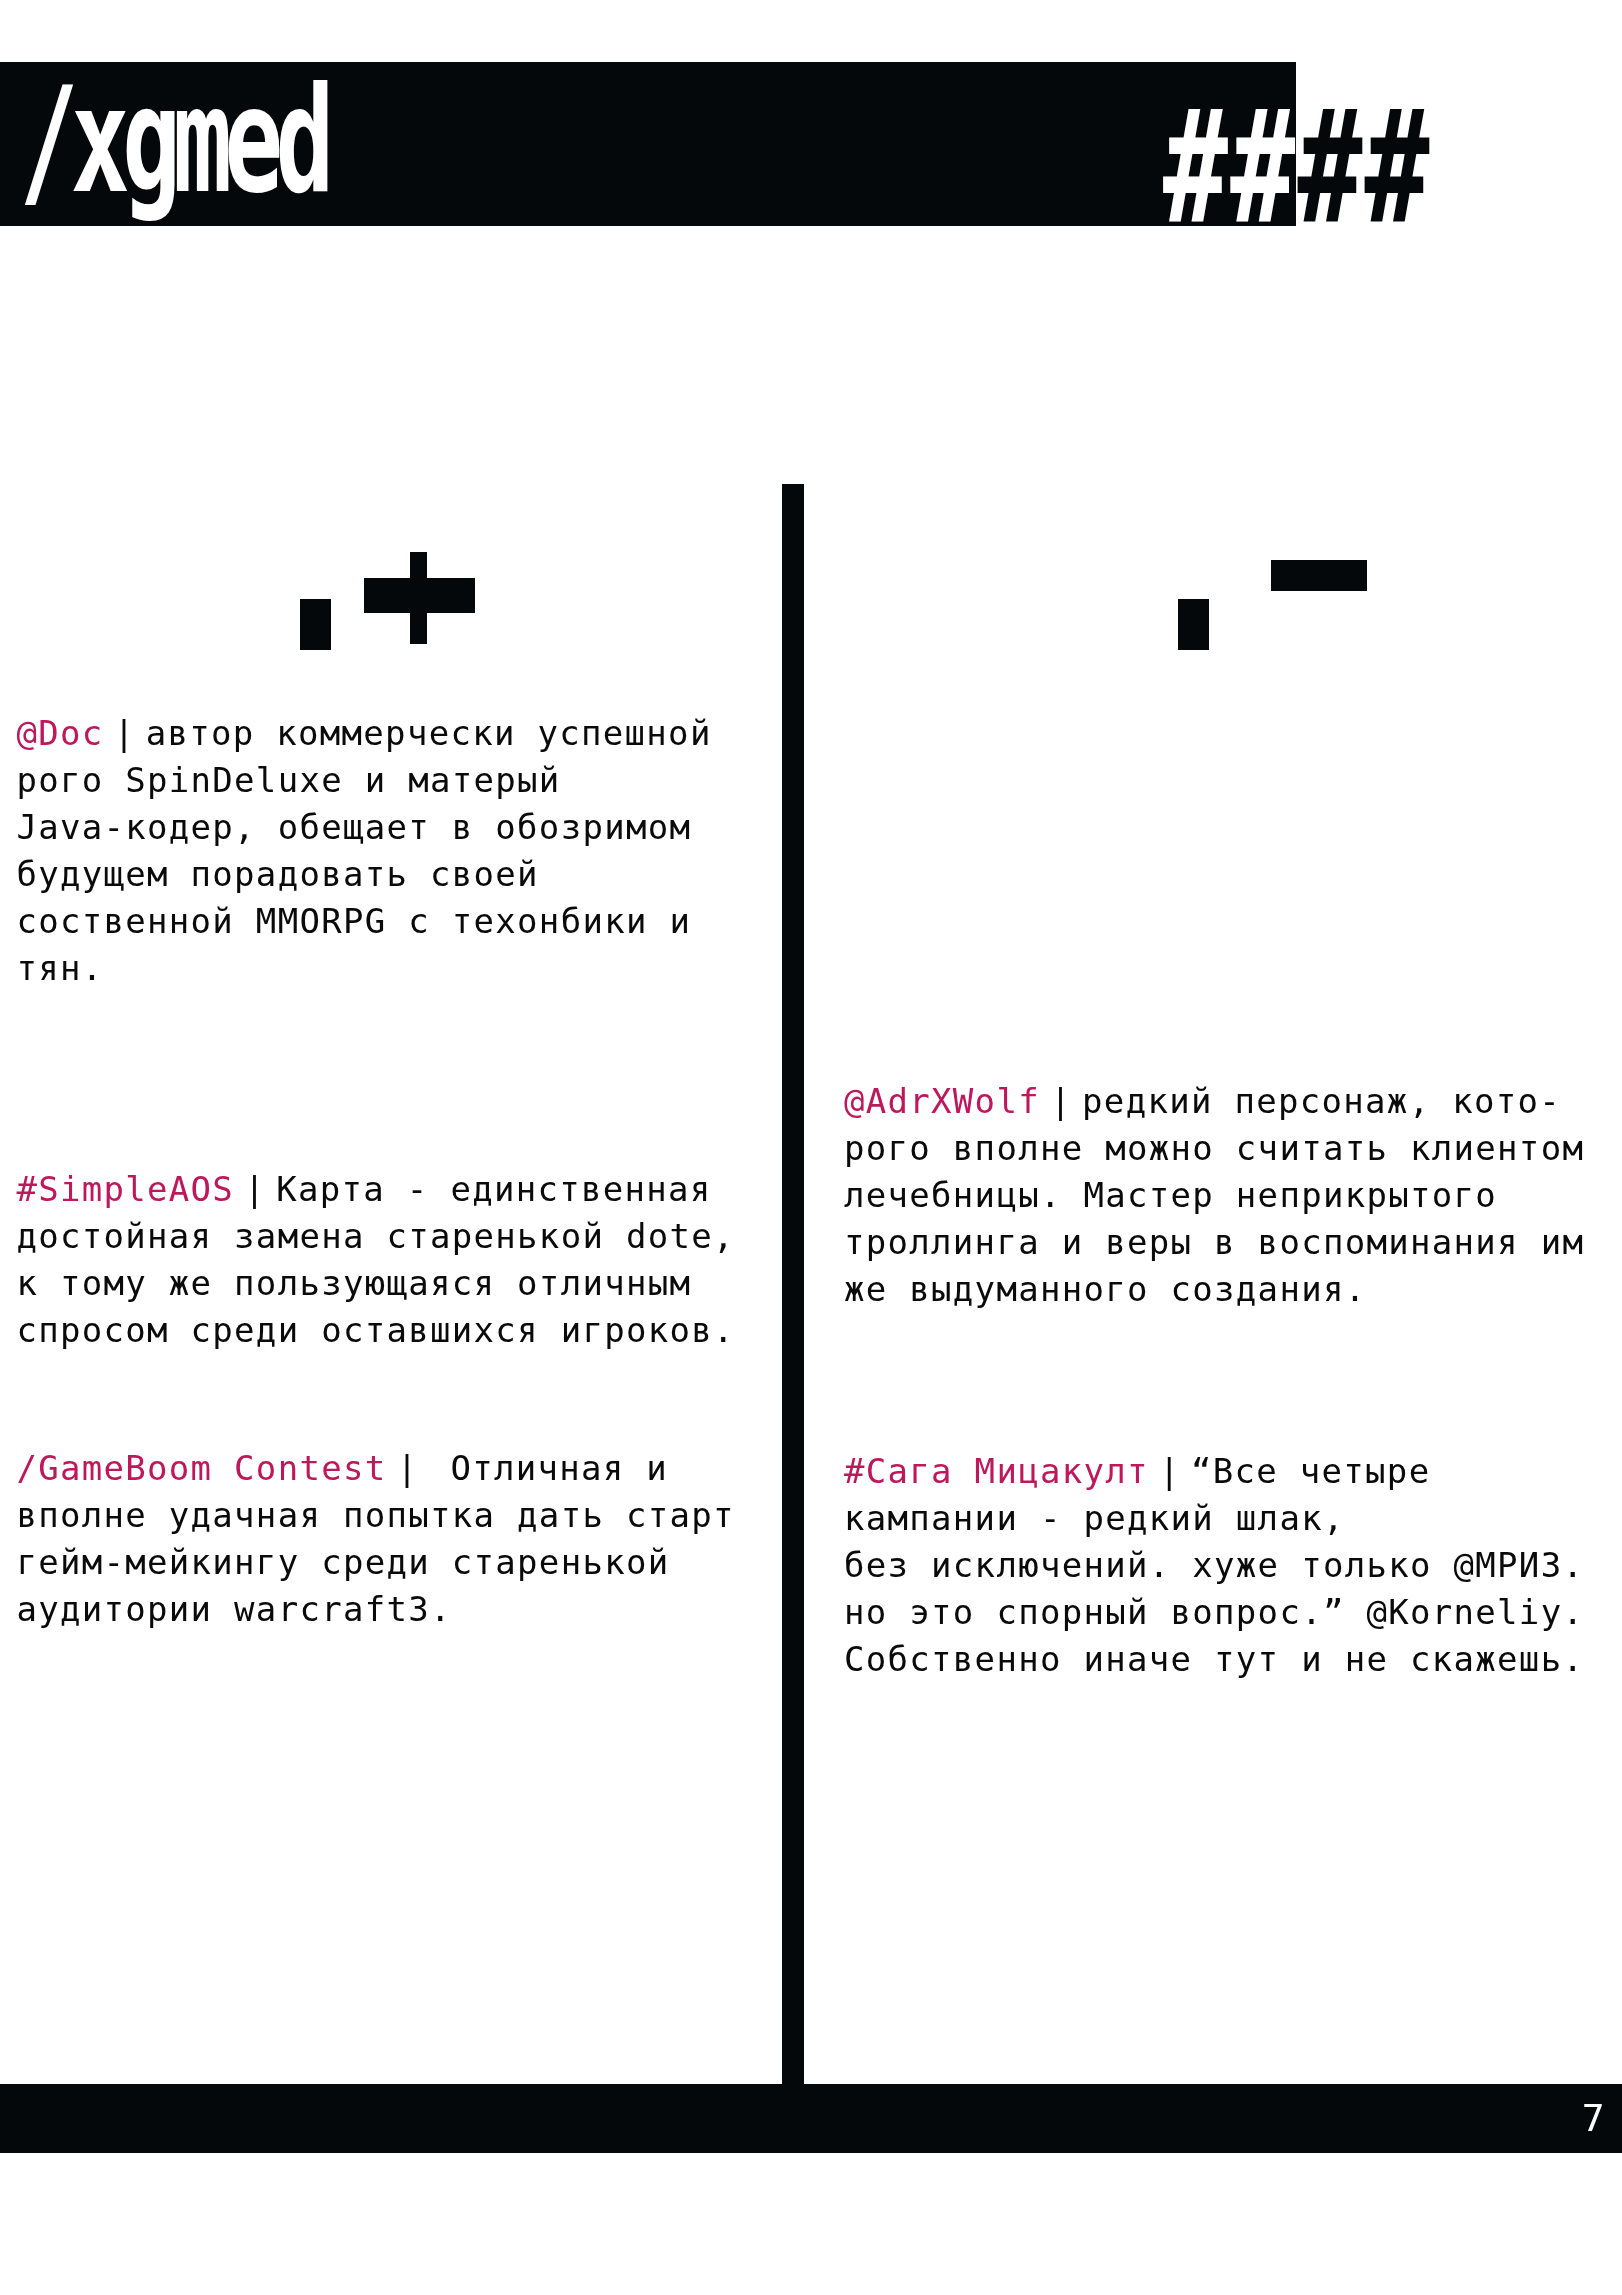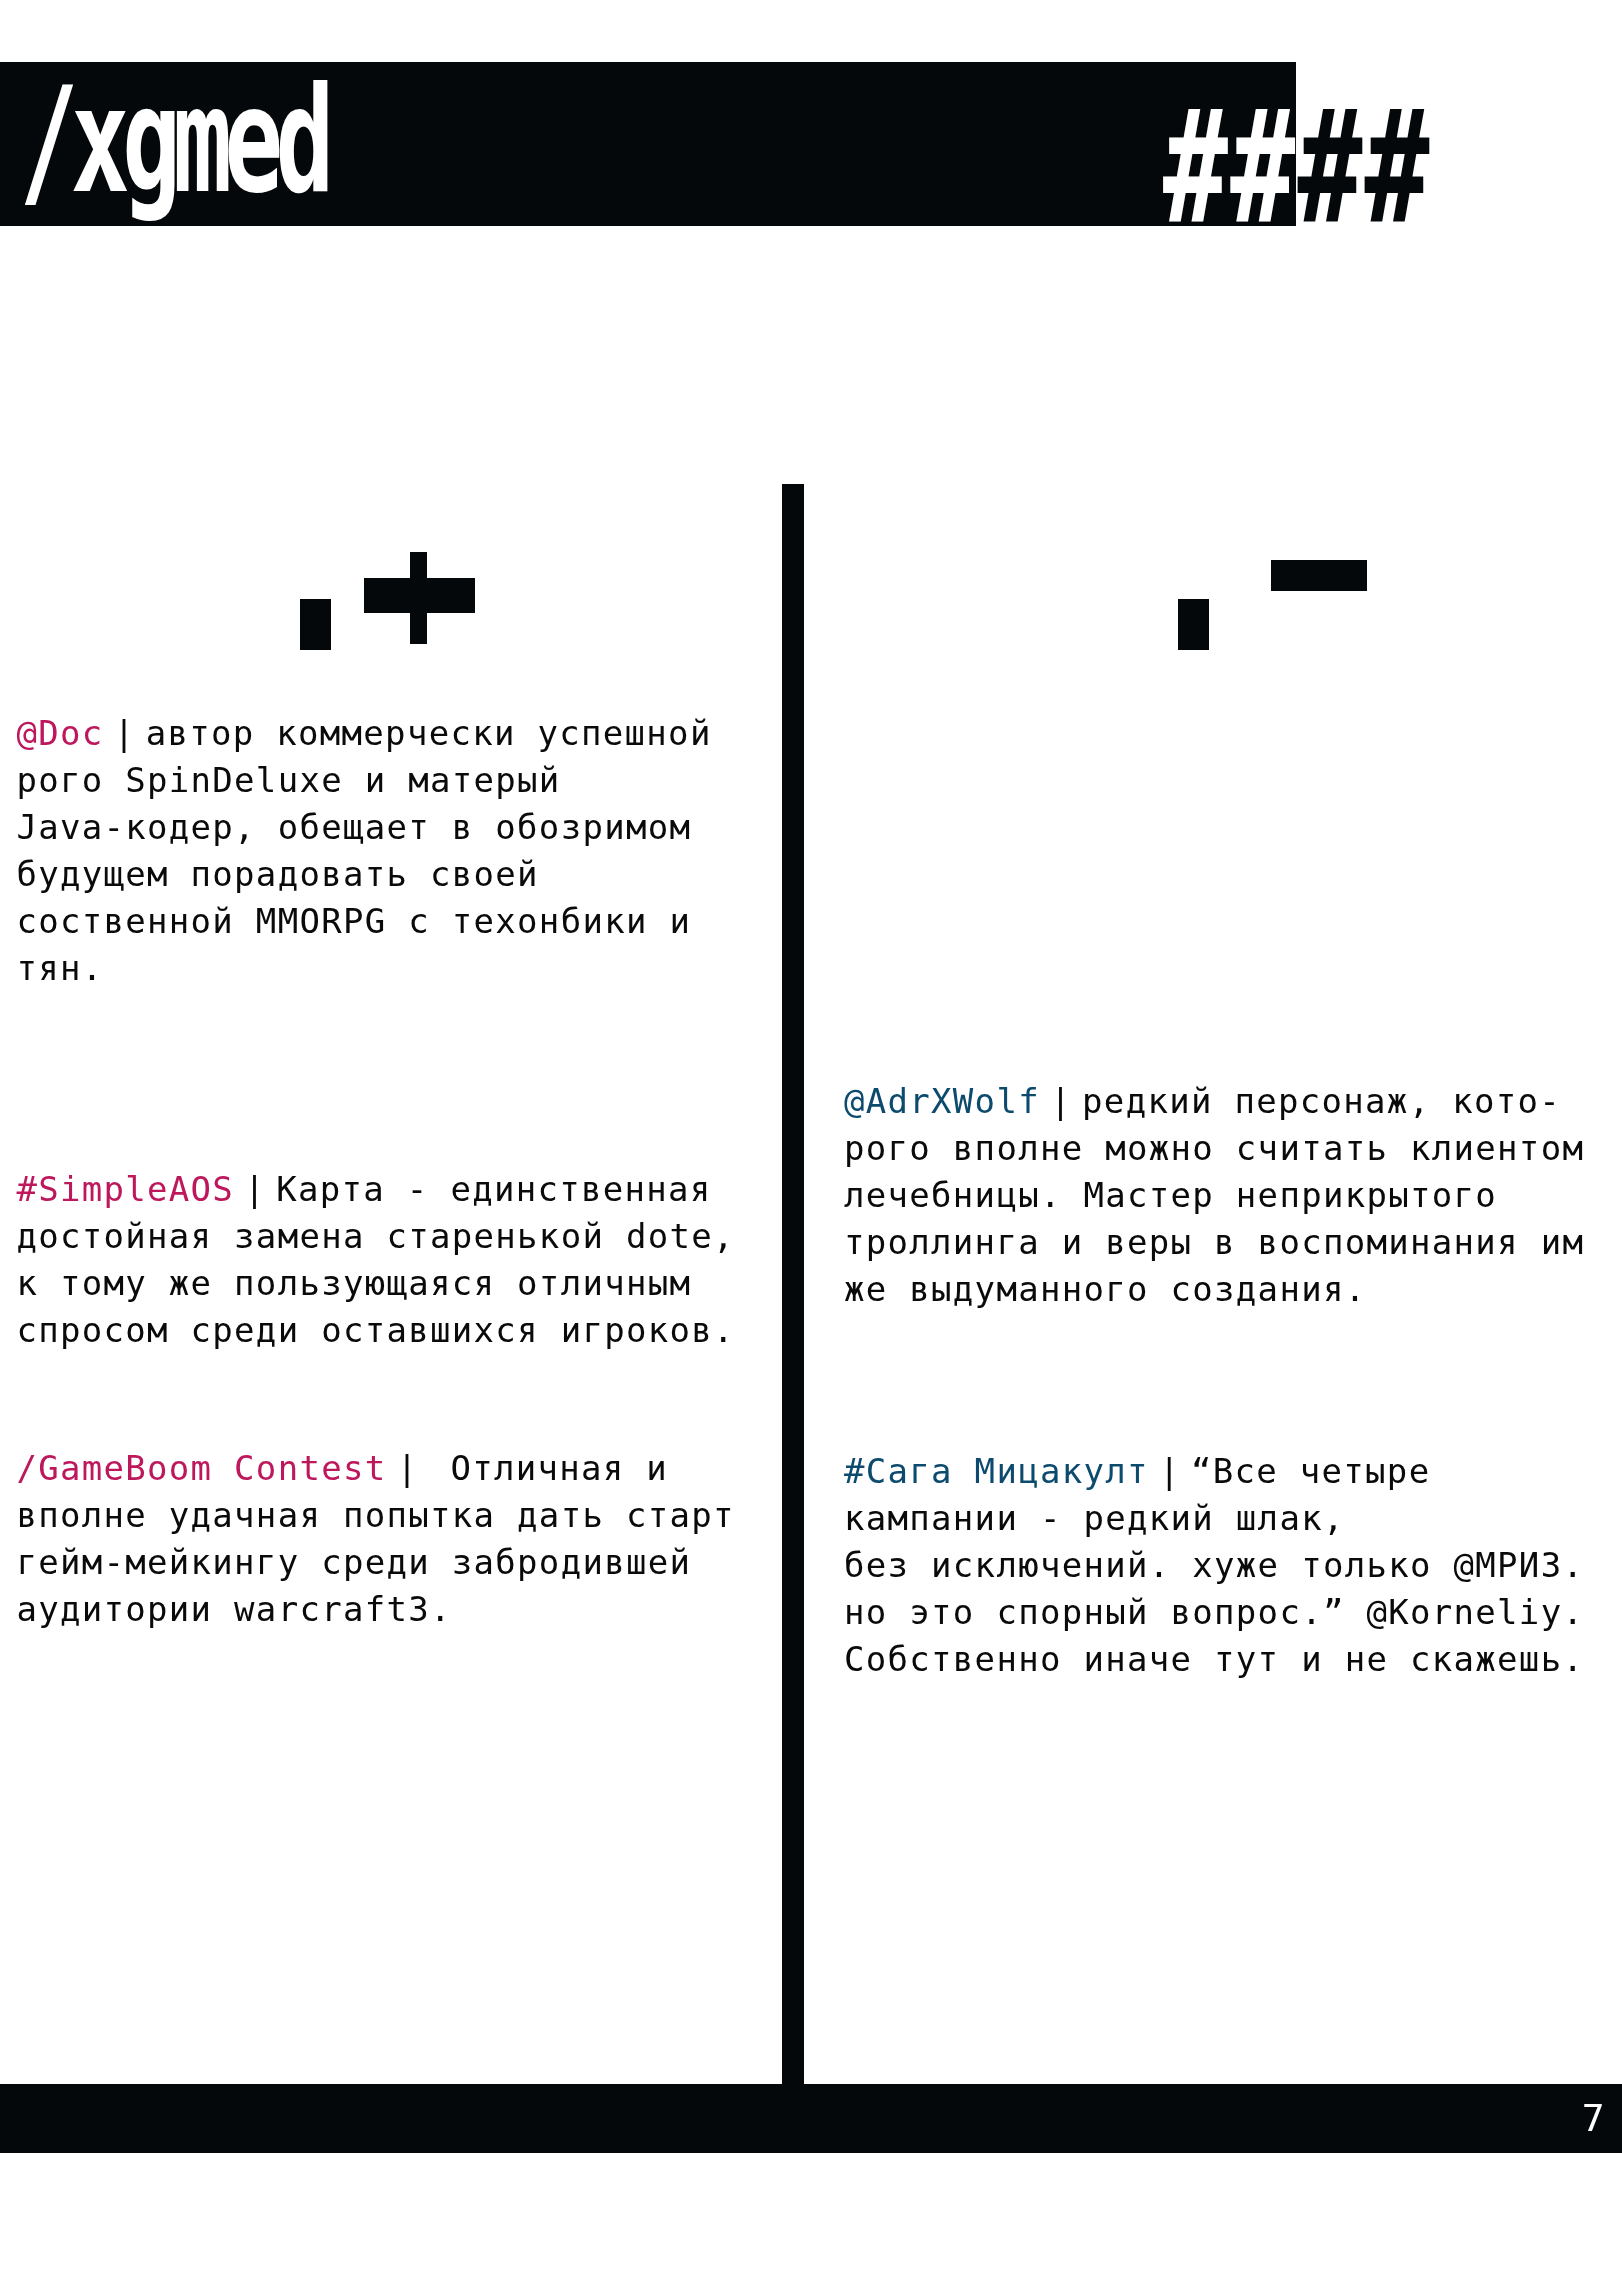--- a/index.html
+++ b/index.html
@@ -54,21 +54,21 @@
   .minus-h  {left:1271px;top:560px;width:96px;height:31px;}
   
   .section{
     position:absolute;margin:0;
     font-size:34px;line-height:47px;letter-spacing:1.3px;
     white-space:pre-wrap;
   }
   .sec-left{left:16.4px;width:759px;}
   .sec-right{left:844px;width:772px;}
   .sec-left  .label{color:#be185d;}
-  .sec-right .label{color:#0c4a6e;margin-top:24px;}
+  .sec-right .label{color:#be185d;margin-top:24px;}
   .sep{color:#0a0a0a;padding:0 0.30em;}
   .s-doc    {top:710px;}
   .s-simple {top:1122px;margin-top:44px;}
   .s-gbleft {top:1445px;}
   .s-adr    {top:1078px;}
   .s-saga   {top:1448px;}
   .s-gbright{top:1811px;}
   
   .bottombar{
     position:absolute;left:0;top:2084px;
@@ -112,21 +112,21 @@
 соственной MMORPG с техонбики и
 тян.</span></p>
 
   <p class="section sec-left s-simple"><span class="label">#SimpleAOS</span><span class="sep">|</span><span class="body">Карта - единственная
 достойная замена старенькой dote,
 к тому же пользующаяся отличным
 спросом среди оставшихся игроков.</span></p>
 
   <p class="section sec-left s-gbleft"><span class="label">/GameBoom Contest</span><span class="sep">|</span><span class="body"> Отличная и
 вполне удачная попытка дать старт
-гейм-мейкингу среди забродившей
+гейм-мейкингу среди старенькой
 аудитории warcraft3.</span></p>
 
   <p class="section sec-right s-adr"><span class="label">@AdrXWolf</span><span class="sep">|</span><span class="body">редкий персонаж, кото-
 рого вполне можно считать клиентом
 лечебницы. Мастер неприкрытого
 троллинга и веры в воспоминания им
 же выдуманного создания.</span></p>
 
   <p class="section sec-right s-saga"><span class="label">#Сага Мицакулт</span><span class="sep">|</span><span class="body">“Все четыре
 кампании - редкий шлак,

